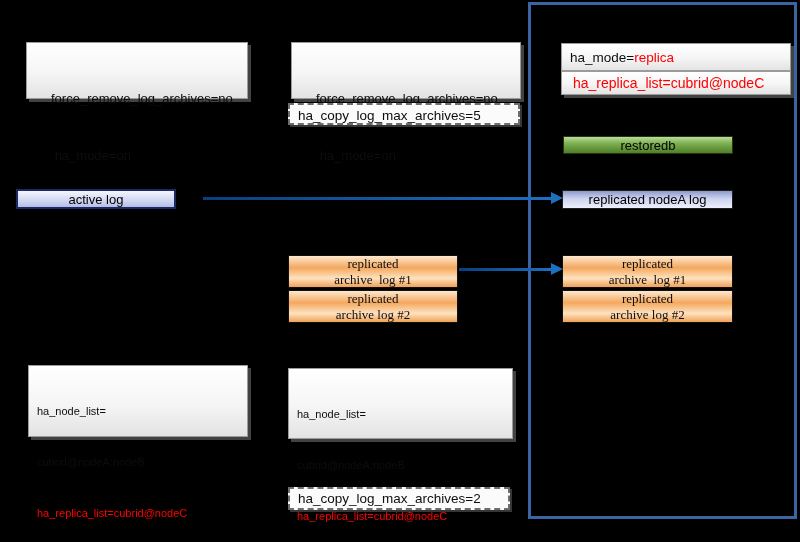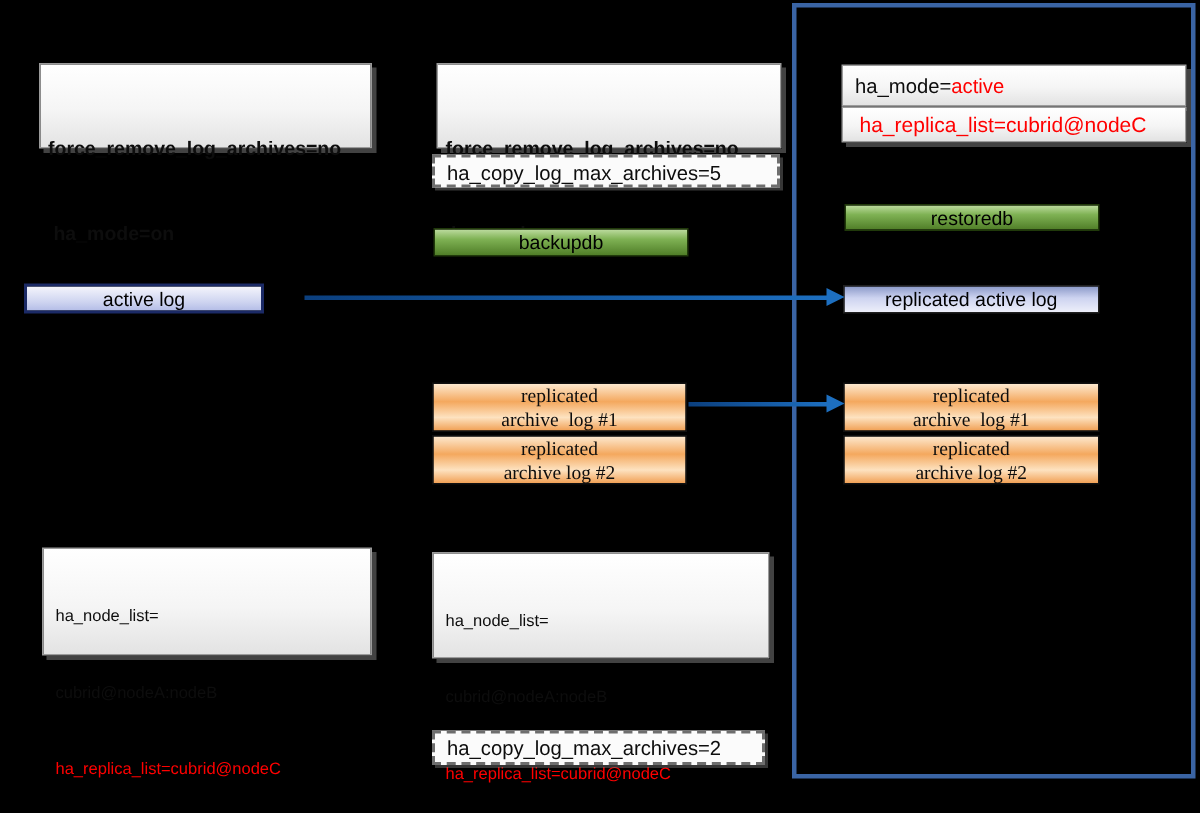--- a/index.html
+++ b/index.html
@@ -7,21 +7,21 @@
     position:relative;width:800px;height:542px;background:#000000;
     font-family:"Liberation Sans",sans-serif;color:#0d0d0d;overflow:hidden;
   }
   .box{position:absolute;box-sizing:border-box;}
   
   .white{
     background:linear-gradient(180deg,#ffffff 0%,#f5f5f5 55%,#e3e3e3 100%);
     border:1px solid #9b9b9b;
     box-shadow:3px 3px 0 rgba(120,120,120,0.55);
   }
-  .param2{font-size:13px;line-height:19px;padding:8px 5px;white-space:pre-wrap;font-weight:bold;}
+  .param2{font-size:13px;line-height:19px;padding:8px 24px;white-space:pre-wrap;}
   .param4{font-size:11px;line-height:17px;padding:3px 8px;white-space:pre-wrap;}
   .single{font-size:13.5px;display:flex;align-items:center;padding:0 8px;white-space:pre;}
   
   .dashed{
     background:#fbfbfb;border:2px dashed #6e6e6e;
     font-size:13.5px;display:flex;align-items:center;padding:0 8px;
     box-shadow:2px 2px 0 rgba(120,120,120,0.45);white-space:pre;
   }
   
   .label{display:flex;align-items:center;justify-content:center;font-size:13px;color:#000;}
@@ -77,23 +77,20 @@
 
   <div class="box white param2 z2" style="left:291px;top:42px;width:230px;height:57px;">
     <div>force_remove_log_archives=no</div>
     <div> ha_mode=on</div>
   </div>
 
   <div class="box dashed z2" style="left:288px;top:103px;width:232px;height:22px;align-items:flex-end;">
     <span>ha_copy_log_max_archives=5</span>
   </div>
 
-  <div class="box green label z2" style="left:289px;top:152px;width:170px;height:19px;">
-    <span>backupdb</span>
-  </div>
 
   <div class="box orange z2" style="left:288px;top:255px;width:170px;height:33px;">
     <div>replicated</div>
     <div>archive  log #1</div>
   </div>
   <div class="box orange z2" style="left:288px;top:290px;width:170px;height:33px;">
     <div>replicated</div>
     <div>archive log #2</div>
   </div>
 
@@ -102,33 +99,33 @@
     <div>cubrid@nodeA:nodeB</div>
     <div class="red">ha_replica_list=cubrid@nodeC</div>
     
   </div>
 
   <div class="box dashed z2" style="left:288px;top:487px;width:222px;height:23px;">
     <span>ha_copy_log_max_archives=2</span>
   </div>
 
   <div class="box white single z2" style="left:561px;top:43px;width:230px;height:28px;">
-    <span>ha_mode=</span><span class="red">active</span>
+    <span>ha_mode=</span><span class="red">replica</span>
   </div>
 
   <div class="box white single z2" style="left:561px;top:71px;width:230px;height:24px;font-size:14px;padding-left:11px;">
     <span class="red">ha_replica_list=cubrid@nodeC</span>
   </div>
 
   <div class="box green label z2" style="left:563px;top:136px;width:170px;height:18px;">
     <span>restoredb</span>
   </div>
 
   <div class="box lav2 label z2" style="left:562px;top:190px;width:171px;height:19px;">
-    <span>replicated active log</span>
+    <span>replicated nodeA log</span>
   </div>
 
   <div class="box orange z2" style="left:562px;top:255px;width:171px;height:33px;">
     <div>replicated</div>
     <div>archive  log #1</div>
   </div>
   <div class="box orange z2" style="left:562px;top:290px;width:171px;height:33px;">
     <div>replicated</div>
     <div>archive log #2</div>
   </div>

